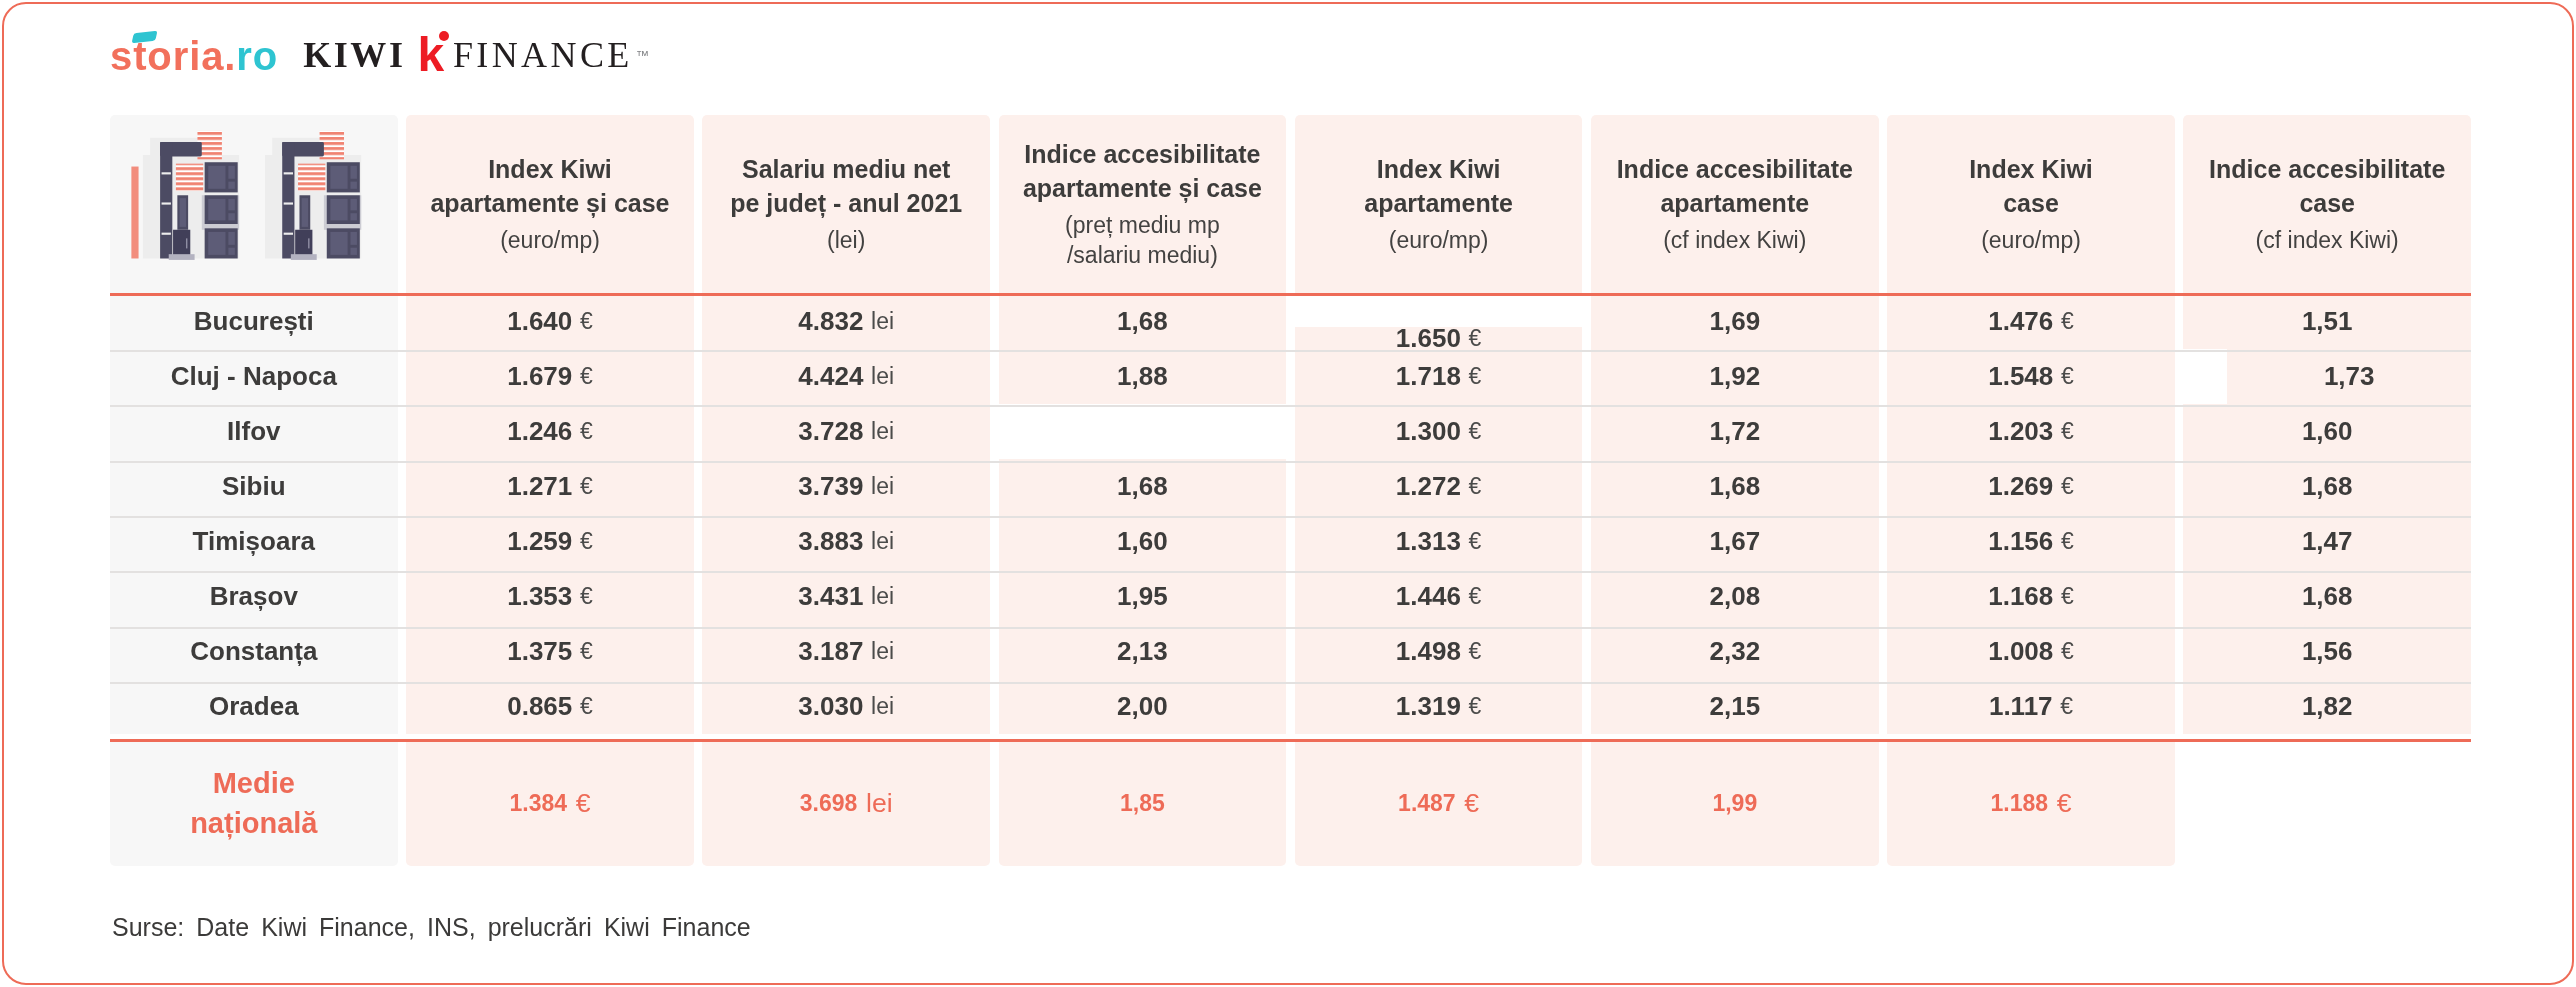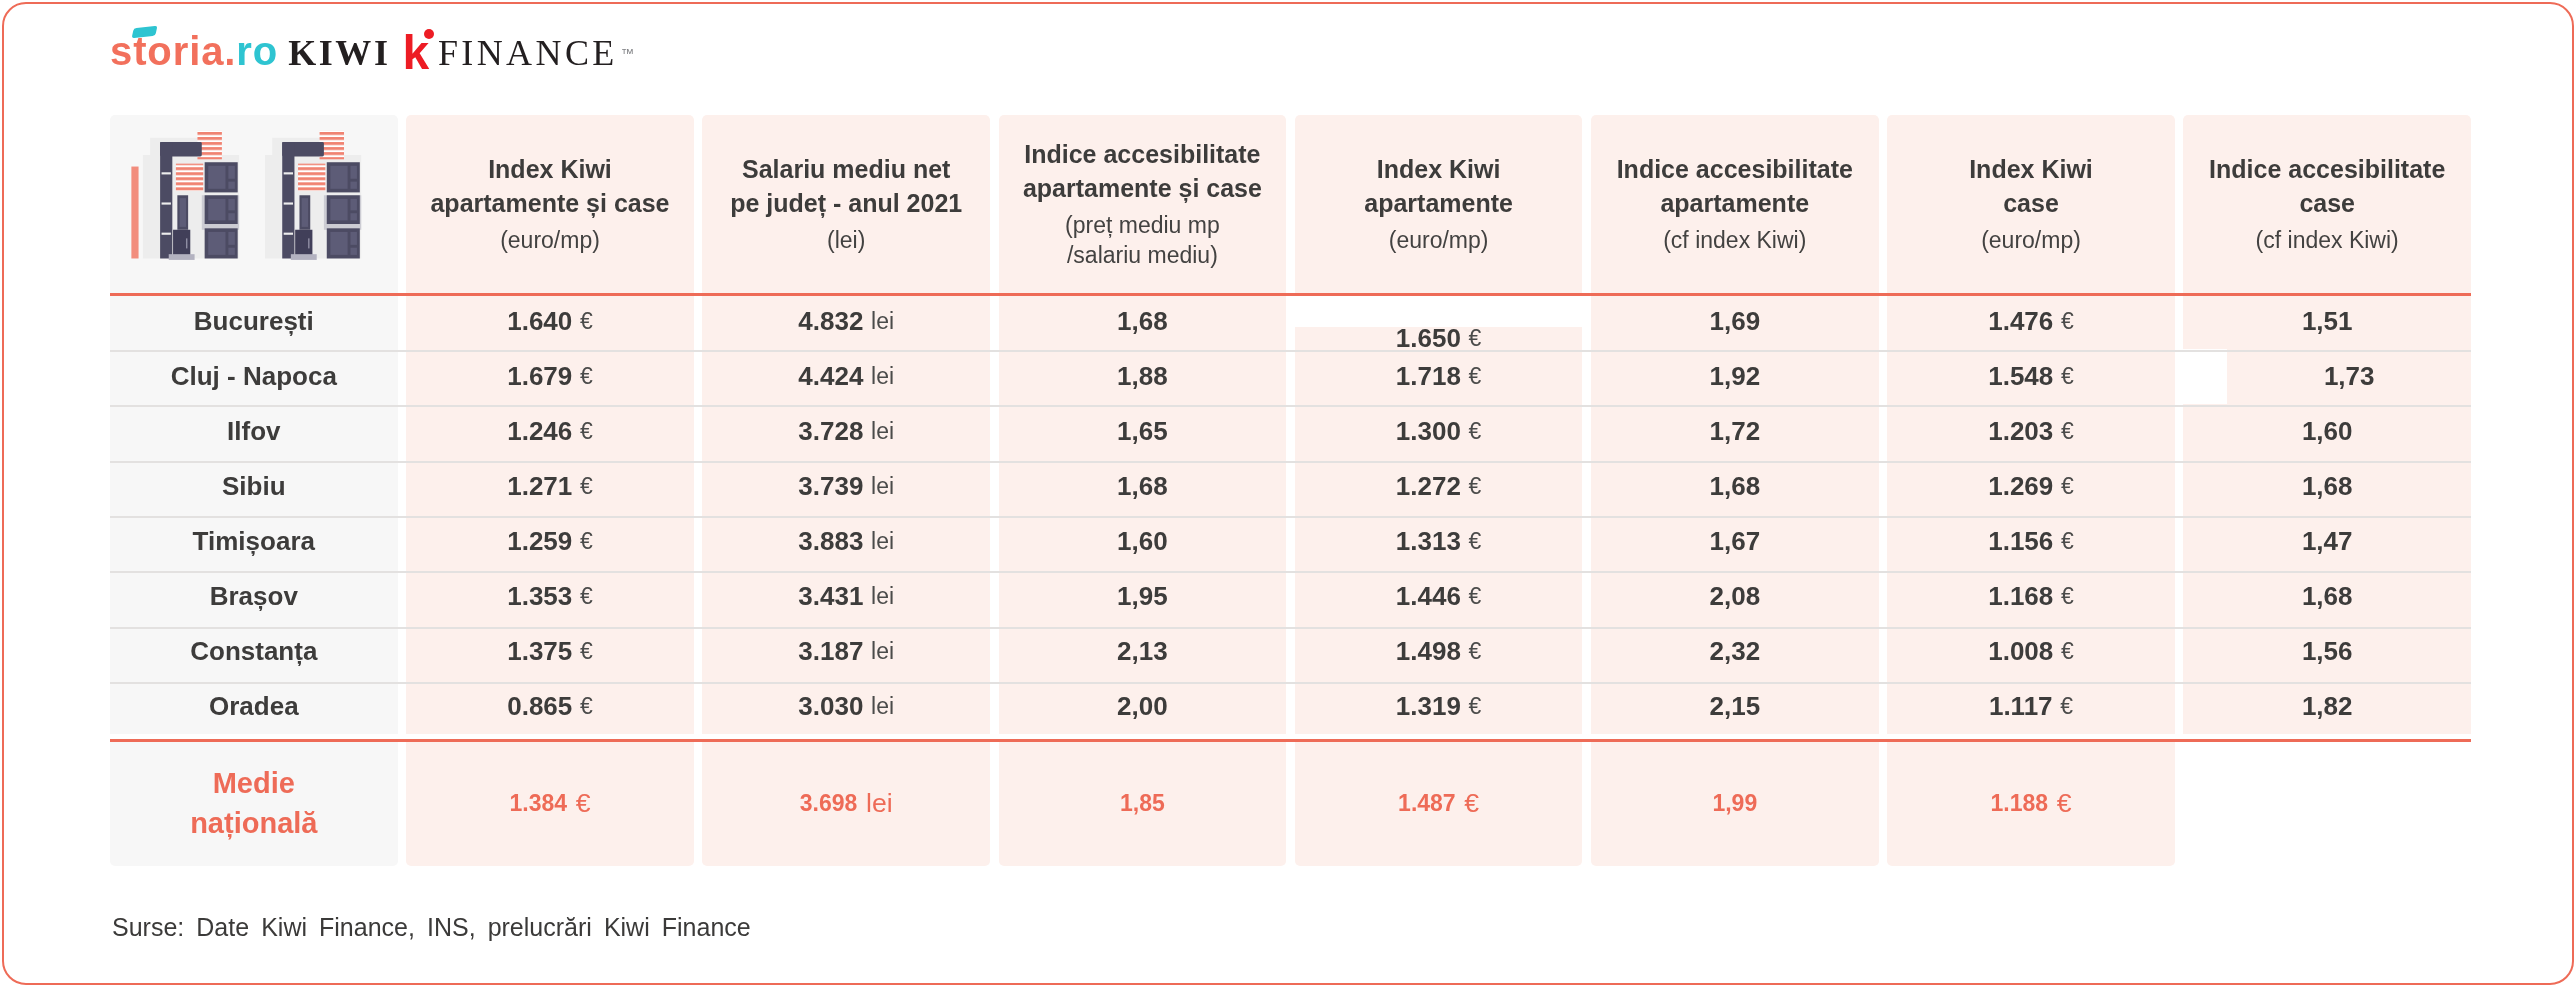--- a/index.html
+++ b/index.html
@@ -13,21 +13,21 @@
   .card-border{
     position:absolute;inset:1.7px;
     border:2.6px solid #ee6b57;
     border-radius:24px;
     pointer-events:none;
   }
 
   
   .logos{
     position:absolute;left:110px;top:29px;height:50px;
-    display:flex;align-items:flex-start;gap:10px;
+    display:flex;align-items:flex-end;gap:25px;
   }
   .storia-logo{
     position:relative;
     font-size:40px;font-weight:bold;letter-spacing:0.9px;
     color:#f2705c;
   }
   .storia-main{color:#f2705c;}
   .storia-suffix{color:#2ec4d1;}
   .storia-t-accent{
     position:absolute;left:23px;top:-1.7px;
@@ -245,23 +245,20 @@
       <span class="city">Ilfov</span>
     </div>
     <div class="cell" style="grid-area: 4 / 2;">
       <span class="val">1.246</span>
       <span class="unit">€</span>
     </div>
     <div class="cell" style="grid-area: 4 / 3;">
       <span class="val">3.728</span>
       <span class="unit">lei</span>
     </div>
-    <div class="cell" style="grid-area: 4 / 4;">
-      <span class="val">1,65</span>
-    </div>
     <div class="cell" style="grid-area: 4 / 5;">
       <span class="val">1.300</span>
       <span class="unit">€</span>
     </div>
     <div class="cell" style="grid-area: 4 / 6;">
       <span class="val">1,72</span>
     </div>
     <div class="cell" style="grid-area: 4 / 7;">
       <span class="val">1.203</span>
       <span class="unit">€</span>

